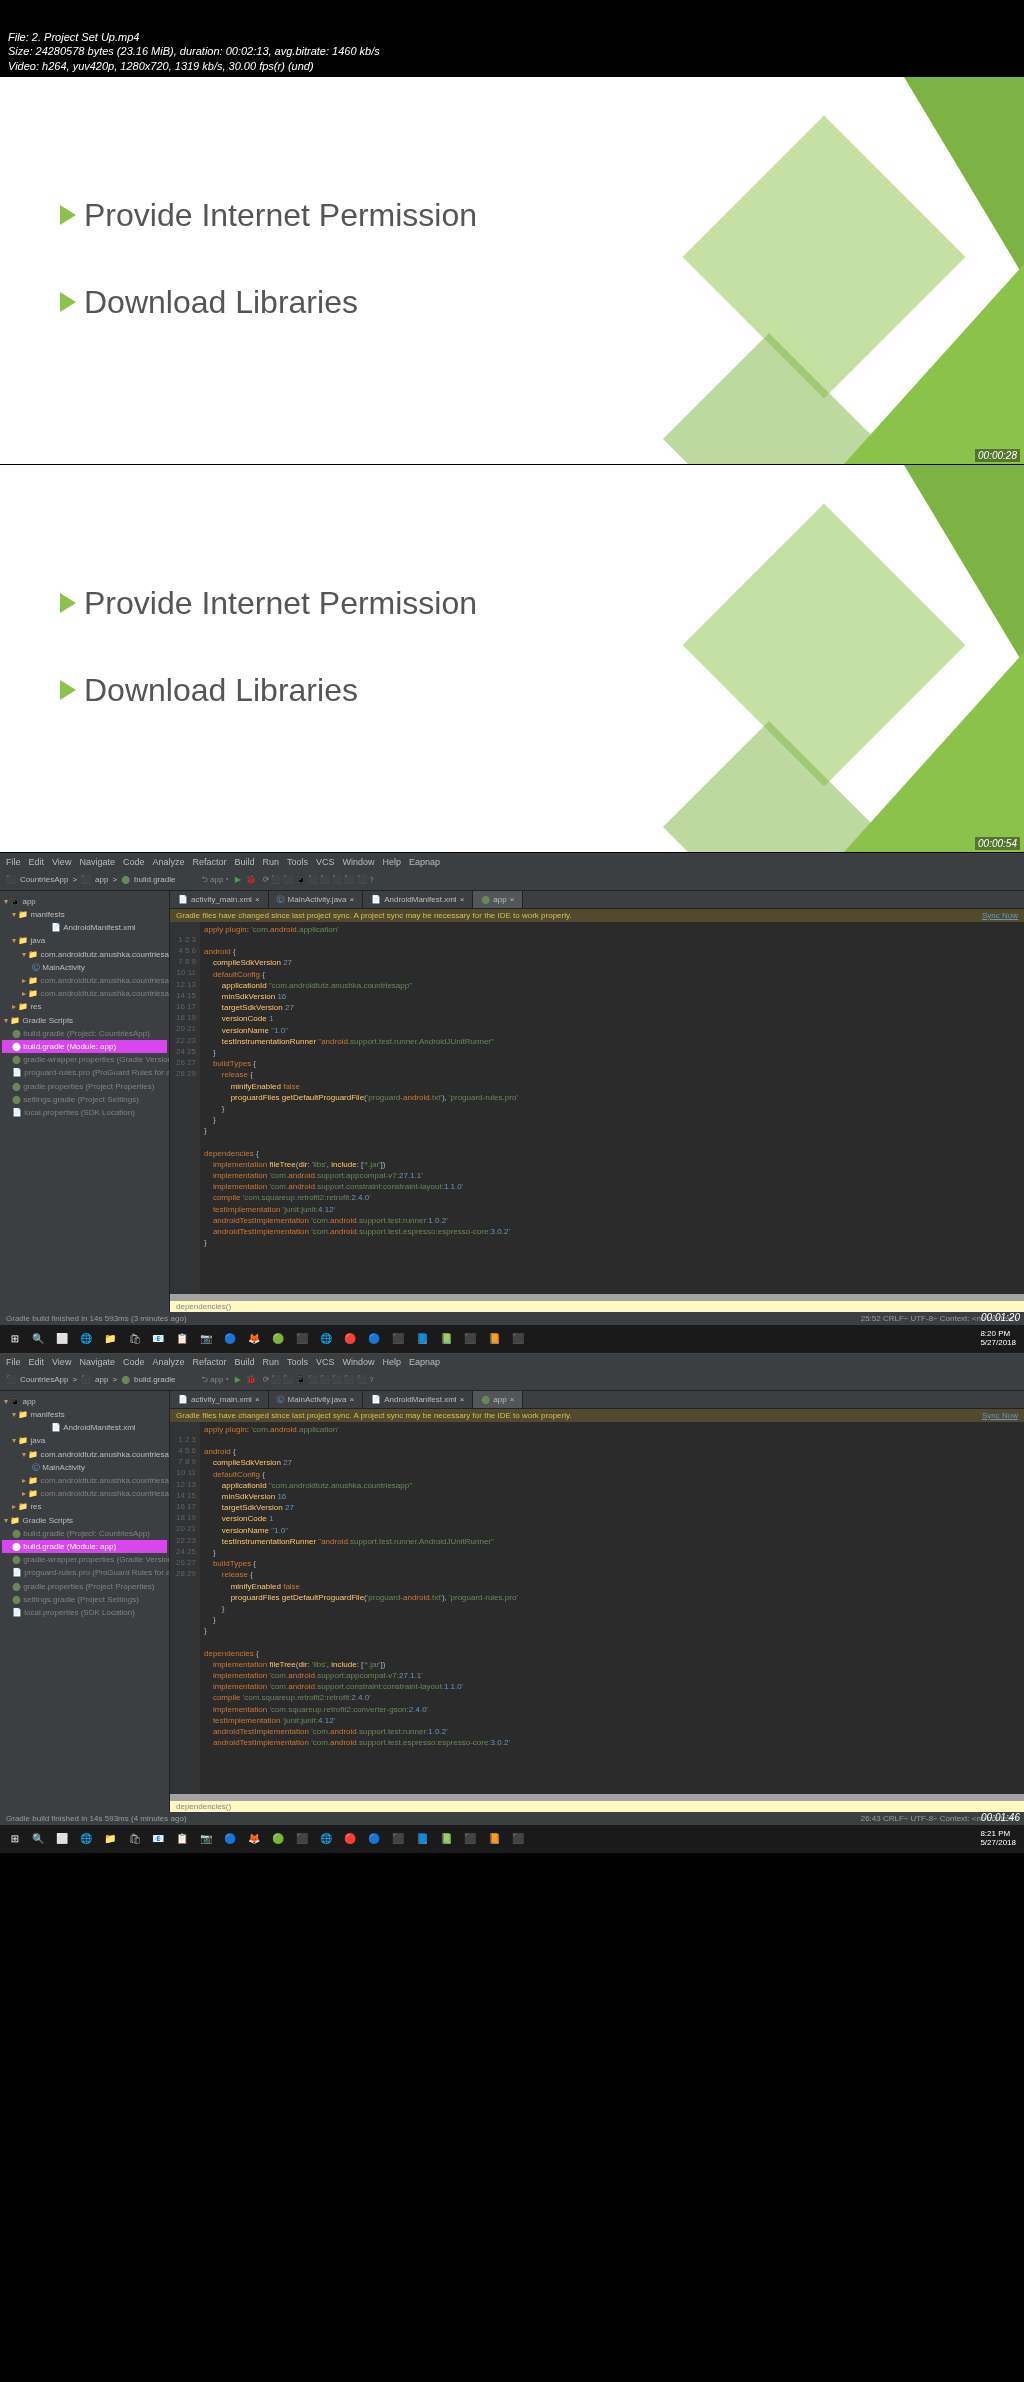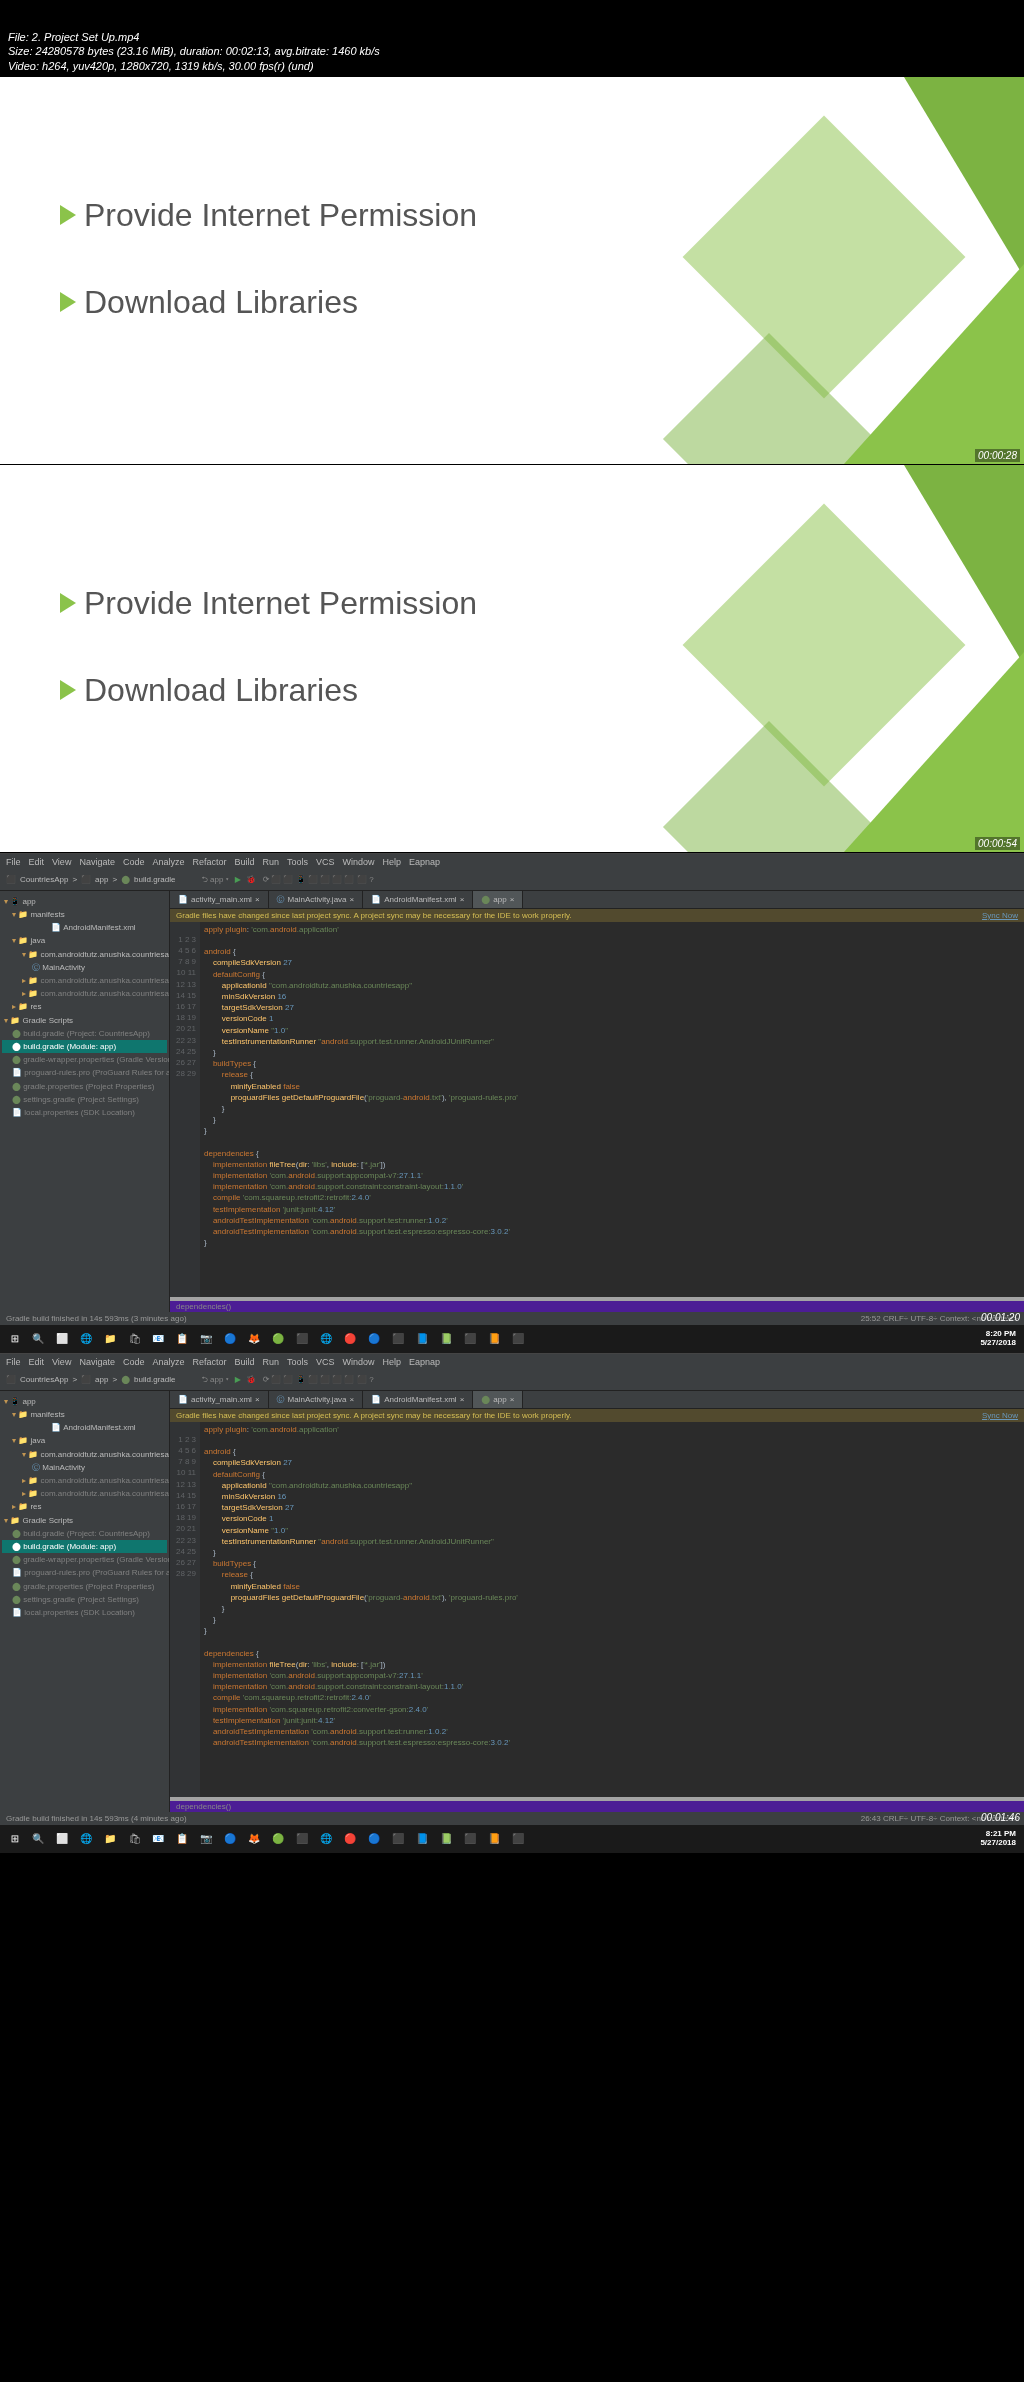--- a/index.html
+++ b/index.html
@@ -32,38 +32,38 @@
 .yellow { color: #ffc66d; }
 .gray { color: #808080; }
 .blue { color: #6897bb; }
 
 .ide-body { display: flex; flex: 1; overflow: hidden; }
 .sidebar { width: 170px; background: #3c3f41; border-right: 1px solid #222; padding: 4px 2px; overflow: hidden; }
 .tree-item { padding: 1px 2px; white-space: nowrap; font-size: 8px; line-height: 1.4; }
 .tree-indent1 { padding-left: 10px; }
 .tree-indent2 { padding-left: 20px; text-align: center; }
 .tree-indent3 { padding-left: 30px; }
-.tree-selected { background: #0f766e; color: #fff; }
+.tree-selected { background: #d946ef; color: #fff; }
 .foldercolor { color: #c19552; }
 
 .editor-area { flex: 1; display: flex; flex-direction: column; background: #2b2b2b; }
 .tabs { display: flex; background: #3c3f41; border-bottom: 1px solid #222; }
 .tab { padding: 3px 8px; font-size: 8px; border-right: 1px solid #222; display: flex; align-items: center; gap: 3px; }
 .tab.active { background: #515658; }
 .warning-bar { background: #524a2e; color: #d6bf55; padding: 2px 6px; font-size: 8px; display: flex; justify-content: space-between; }
 .code-area { display: flex; flex: 1; overflow: hidden; }
 .gutter { width: 30px; background: #313335; text-align: right; padding: 12px 4px; color: #606366; font-size: 8px; line-height: 1.4; }
 .code { flex: 1; padding: 2px 4px; font-size: 8px; line-height: 1.4; white-space: pre; overflow: hidden; color: #a9b7c6; }
 .statusbar { background: #3c3f41; padding: 2px 6px; font-size: 8px; color: #999; display: flex; justify-content: space-between; }
-.breadcrumb-bottom { background: #4c1d95; padding: 1px 6px; font-size: 8px; color: #888; border-top: 4px solid #a3a3a3;}
+.breadcrumb-bottom { background: #fef9c3; padding: 1px 6px; font-size: 8px; color: #888; border-top: 7px solid #a3a3a3;}
 
 
 .taskbar { height: 28px; background: #1a1a1a; display: flex; align-items: center; padding: 0 4px; gap: 2px; }
 .tb-item { width: 22px; height: 22px; display: flex; align-items: center; justify-content: center; font-size: 10px; }
-.tb-time { margin-left: auto; color: #fff; font-size: 8px; text-align: right; line-height: 1.1; padding-right: 4px; font-weight: bold; }
+.tb-time { margin-left: auto; color: #fff; font-size: 8px; text-align: left; line-height: 1.1; padding-right: 4px; }
 .ide-timestamp { position: absolute; right: 4px; bottom: 30px; font-size: 10px; color: #fff; font-style: italic; z-index: 10; }
 </style>
 </head>
 <body>
 
 <div class="media-info">
   <div>File: 2. Project Set Up.mp4</div>
   <div>Size: 24280578 bytes (23.16 MiB), duration: 00:02:13, avg.bitrate: 1460 kb/s</div>
   <div>Video: h264, yuv420p, 1280x720, 1319 kb/s, 30.00 fps(r) (und)</div>
 </div>

